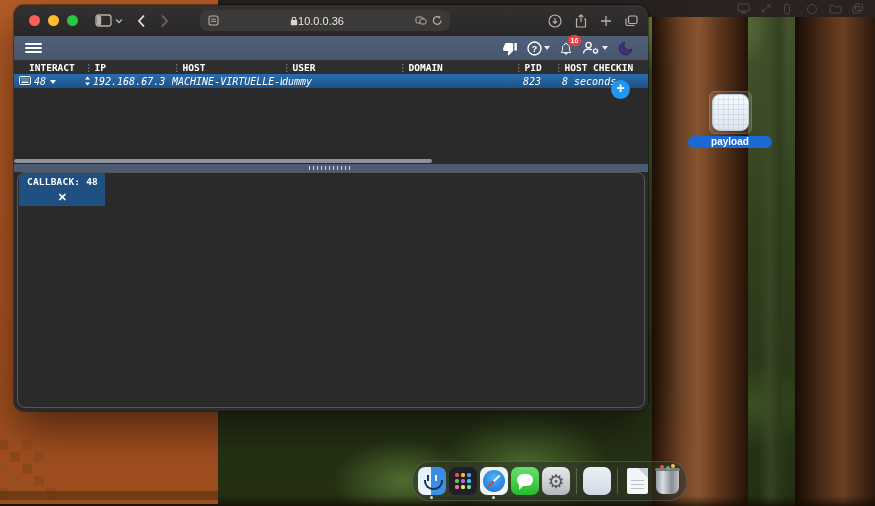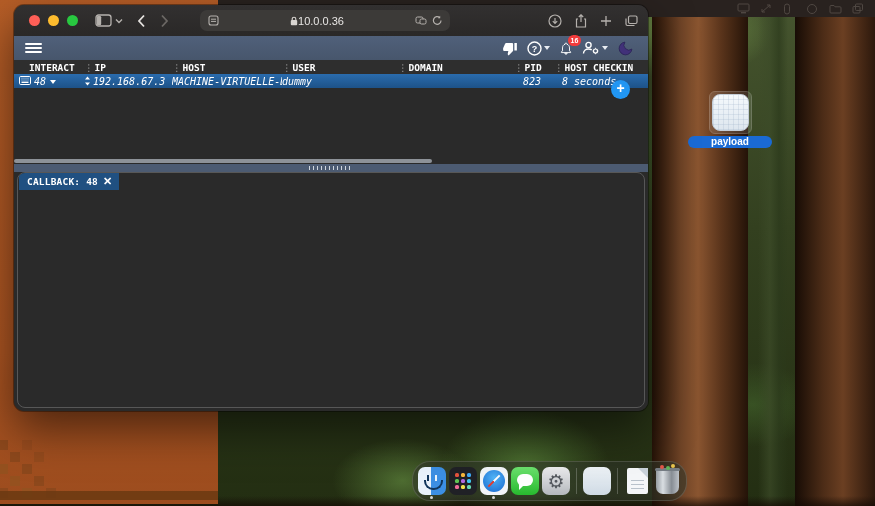--- a/index.html
+++ b/index.html
@@ -122,21 +122,21 @@
   .tspace { height:70px; flex:0 0 auto; }
   .hscroll { height:6px; flex:0 0 auto; position:relative; }
   .hthumb { position:absolute; left:0; top:1px; width:418px; height:4px; background:#8d9298; border-radius:2px; }
   .vdivider { height:8px; background:#4c5b72; flex:0 0 auto; position:relative; }
   .vgrip { position:absolute; left:50%; top:2px; transform:translateX(-50%); width:44px; height:4px;
     background:repeating-linear-gradient(90deg,#cfd6de 0 1.5px, transparent 1.5px 4px); }
 
   .panel { flex:1; margin:0 3px 3px; border:1px solid #575757; border-radius:8px; display:flex; flex-direction:column; overflow:hidden; }
   .tabbar { height:19px; display:flex; align-items:flex-start; flex:0 0 auto; }
   .tab { margin-left:1px; background:#205081; color:#fff; font-size:9.5px; font-weight:bold; display:flex; align-items:center;
-    gap:5px; padding:3px 7px 3px 8px; letter-spacing:.2px; }
+    gap:5px; padding:3px 7px 3px 8px; letter-spacing:.2px;flex-direction:column; }
   .tab-x { font-family:"Liberation Sans",sans-serif; font-size:11px; font-weight:bold; line-height:1; }
   .panel-space { flex:1; }
   .taskbar { margin:4px 6px 6px; height:24px; border:1px solid #606060; border-radius:6px; display:flex; align-items:center; flex:0 0 auto; }
   .task-input { flex:1; background:transparent; border:none; outline:none; color:#ccc; font-size:11px; padding:0 9px;
     font-family:"Liberation Sans",sans-serif; }
   .task-input::placeholder { color:#8f8f8f; }
   .task-icons { display:flex; align-items:center; gap:10px; padding-right:9px; }
 </style>
 </head>
 <body>

